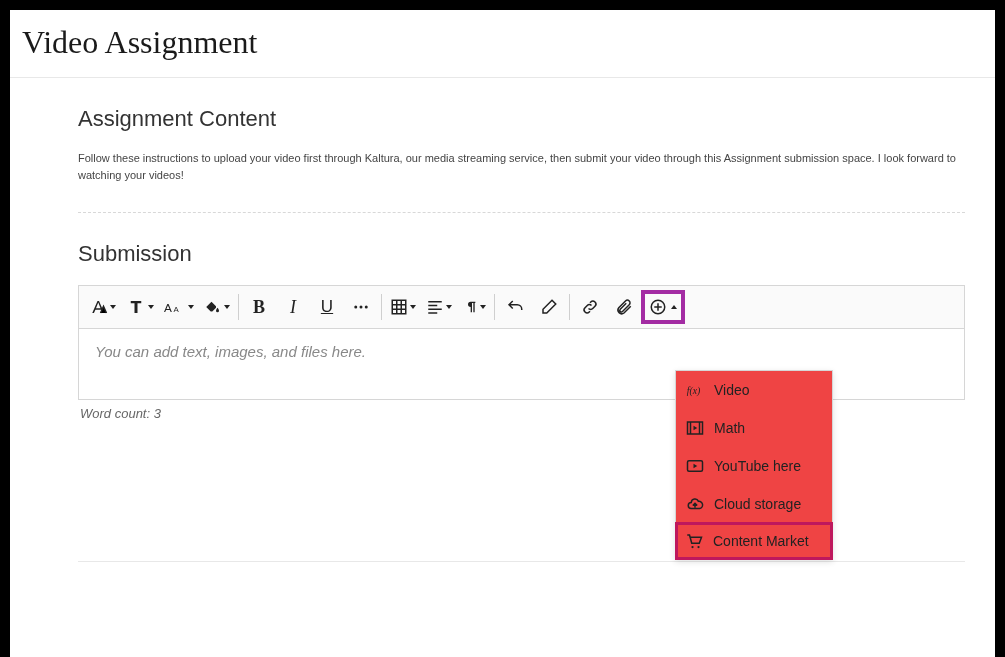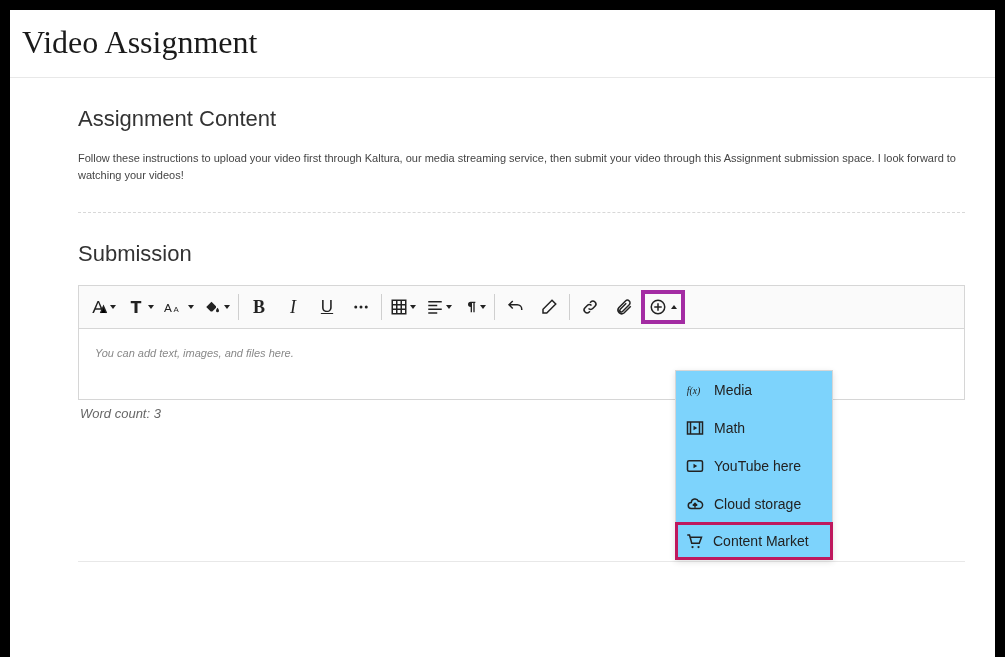--- a/index.html
+++ b/index.html
@@ -79,40 +79,40 @@
   }
   .editor-area {
     background: #fff;
     min-height: 70px;
     padding: 14px 16px;
     border-top: none;
   }
   .placeholder {
     color: #888;
     font-style: italic;
-    font-size: 11px;
+    font-size: 15px;
   }
   .word-count {
     margin-top: 6px;
     font-size: 13px;
     font-style: italic;
     color: #666;
     padding-left: 2px;
   }
   .highlight-box {
     border: 4px solid #a32ca3;
     padding: 2px;
   }
   .add-btn.highlight-box { padding: 0 4px; }
   .dropdown {
     position: absolute;
     top: 360px;
     left: 665px;
     width: 158px;
-    background: #7dd3fc;
+    background: #ef4444;
     border: 1px solid #d6d6d6;
     box-shadow: 0 2px 6px rgba(0,0,0,0.12);
     z-index: 10;
   }
   .dropdown-item {
     display: flex;
     align-items: center;
     gap: 10px;
     padding: 10px 10px;
     font-size: 14px;
@@ -289,21 +289,21 @@
     <div class="word-count">Word count: 3</div>
 
     <div class="bottom-rule"></div>
   </div>
 
   <div class="dropdown">
     <div class="dropdown-item">
       <svg width="18" height="18" viewBox="0 0 24 24">
           <text x="1" y="17" font-size="13" font-style="italic" font-family="Georgia" fill="#222">f(x)</text>
         </svg>
-      <span>Media</span>
+      <span>Video</span>
     </div>
     <div class="dropdown-item">
       <svg width="18" height="18" viewBox="0 0 24 24">
           <rect x="2" y="4" width="20" height="16" fill="none" stroke="#222" stroke-width="2"></rect>
           <line x1="6" y1="4" x2="6" y2="20" stroke="#222" stroke-width="2"></line>
           <line x1="18" y1="4" x2="18" y2="20" stroke="#222" stroke-width="2"></line>
           <path d="M10 9v6l5-3z" fill="#222"></path>
         </svg>
       <span>Math</span>
     </div>

